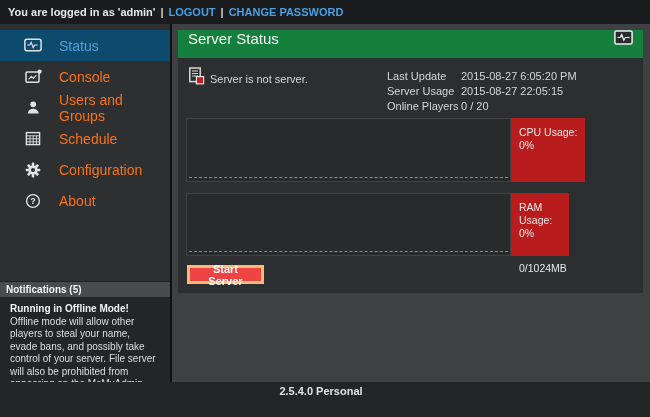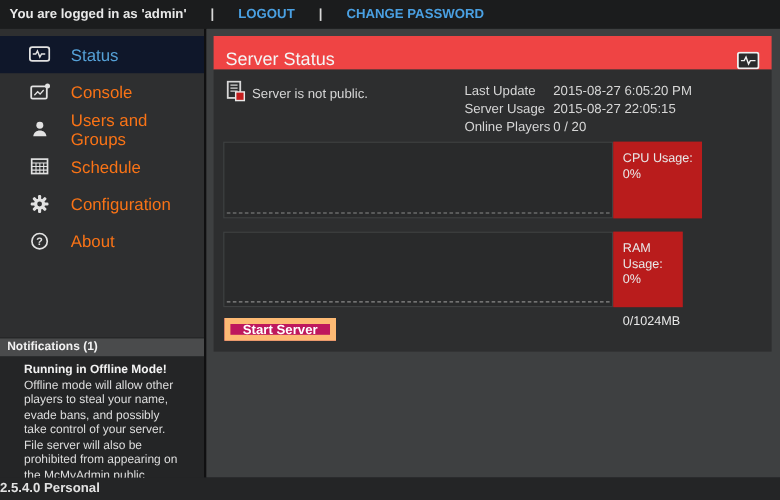--- a/index.html
+++ b/index.html
@@ -3,65 +3,65 @@
 <meta charset="utf-8">
 <style>
   html,body{margin:0;padding:0}
   body{
     width:650px;height:417px;position:relative;overflow:hidden;
     background:#1b1c1d;font-family:"Liberation Sans",sans-serif;
     -webkit-user-select:none;user-select:none;
   }
   
   .topbar{position:absolute;left:0;top:0;width:100%;height:24px;box-sizing:border-box;
-    display:flex;align-items:center;gap:20px;padding:0 8px;background:#1b1c1d;
+    display:flex;align-items:center;gap:5px;padding:0 8px;background:#1b1c1d;
     font-size:11px;font-weight:bold;color:#e8e8e8;white-space:nowrap}
   .topbar .link{color:#4aa0e2;cursor:pointer}
   .topbar .sep{color:#d8d8d8}
   
   .sidebar{position:absolute;left:0;top:24px;width:170px;height:374px;
     background:#2e2f30;border-right:2px solid #101011}
   .nav{padding-top:6px}
   .nav-item{height:31px;display:flex;align-items:center;padding-left:24px;gap:17px;
     color:#f97316;font-size:14px;cursor:pointer}
-  .nav-item.active{background:#0f172a;color:#55a0d6}
+  .nav-item.active{background:#0c4a6e;color:#55a0d6}
   .icon16{width:18px;height:17px;display:flex;align-items:center;justify-content:center;flex:0 0 18px}
   .notif-header{position:absolute;left:0;top:257px;width:100%;height:16px;box-sizing:border-box;
     background:#4a4b4c;border-top:1px solid #202122;color:#f2f2f2;
     font-size:10px;font-weight:bold;line-height:15px;padding-left:6px}
   .notif-body{position:absolute;left:0;top:273px;width:100%;bottom:0;box-sizing:border-box;
-    background:#242526;color:#dedede;font-size:10px;line-height:12.5px;padding:6px 20px}
+    background:#242526;color:#dedede;font-size:10px;line-height:12.5px;padding:6px 10px}
   .notif-title{font-weight:bold;color:#f2f2f2}
   
   .main{position:absolute;left:172px;top:24px;width:478px;height:374px;background:#3e4041}
   .header-bar{position:absolute;left:6px;top:6px;width:465px;height:28px;box-sizing:border-box;
-    background:#ef4444;display:flex;align-items:flex-end;padding:0 10px}
+    background:#15803d;display:flex;align-items:flex-start;padding:0 10px}
   .header-title{color:#f4f4f4;font-size:15px;flex:1}
   .panel{position:absolute;left:6px;top:34px;width:465px;height:235px;background:#2d2e2f}
   .notrun-icon{position:absolute;left:10px;top:9px}
   .status-msg{position:absolute;left:32px;top:15px;font-size:11px;color:#d6d6d6}
   .info{position:absolute;left:209px;top:11px;font-size:11px;color:#d6d6d6}
   .info-row{display:flex;line-height:15px}
   .info-label{width:74px}
   .chart{position:absolute;background:#292a2b;border:1px solid #3f4142;box-sizing:border-box}
   .chart-cpu{left:8px;top:60px;width:325px;height:64px}
   .chart-ram{left:8px;top:135px;width:325px;height:63px}
   .baseline{position:absolute;left:2px;right:2px;bottom:3px;border-top:1px dashed #8a8a8a}
   .usage-box{position:absolute;background:#b91c1c;color:#e8e8e8;font-size:10.5px;line-height:13px;
     padding:8px 0 0 8px;box-sizing:border-box}
   .usage-cpu{left:333px;top:60px;width:74px;height:64px}
   .usage-ram{left:333px;top:135px;width:58px;height:63px}
   .usage-detail{margin-top:22px}
-  .start-btn{position:absolute;left:9px;top:207px;width:93px;height:19px;box-sizing:border-box;
-    background:#be185d;border:5px solid #fdba74;color:#fff;font-size:11px;font-weight:bold;
+  .start-btn{position:absolute;left:9px;top:207px;width:77px;height:19px;box-sizing:border-box;
+    background:#ef4444;border:3px solid #fdba74;color:#fff;font-size:11px;font-weight:bold;
     font-family:inherit;display:flex;align-items:center;justify-content:center;cursor:pointer}
   
-  .footer{position:absolute;left:0;bottom:0;width:100%;height:19px;box-sizing:border-box;
+  .footer{position:absolute;left:0;bottom:0;width:100%;height:35px;box-sizing:border-box;
     background:#242526;color:#e2e2e2;font-size:11px;font-weight:bold;line-height:19px;
-    text-align:left;padding-right:8px}
+    text-align:center;padding-right:8px}
   svg{display:block}
 </style>
 </head>
 <body>
 
 <div class="topbar">
   <span>You are logged in as 'admin'</span>
   <span class="sep">|</span>
   <span class="link">LOGOUT</span>
   <span class="sep">|</span>
@@ -135,21 +135,21 @@
         <svg width="16" height="16" viewBox="0 0 16 16">
             <circle cx="8" cy="8" r="6.4" fill="none" stroke="#e2e2e2" stroke-width="1.4"></circle>
             <text x="8" y="11.2" font-size="9" font-weight="bold" text-anchor="middle" fill="#e2e2e2" font-family="Liberation Sans, sans-serif">?</text>
           </svg>
       </span>
       <span>About</span>
     </div>
 
   </div>
 
-  <div class="notif-header">Notifications (1)</div>
+  <div class="notif-header">Notifications (5)</div>
   <div class="notif-body">
     <div class="notif-title">Running in Offline Mode!</div>
     <div>Offline mode will allow other players to steal your name, evade bans, and possibly take control of your server. File server will also be prohibited from appearing on the McMyAdmin public server list while in offline mode.</div>
   </div>
 </div>
 
 <div class="main">
 
   <div class="header-bar">
     <span class="header-title">Server Status</span>
@@ -163,21 +163,21 @@
 
   <div class="panel">
 
     <span class="notrun-icon">
       <svg width="17" height="18" viewBox="0 0 17 18">
           <rect x="1.8" y="1" width="10.4" height="13.6" fill="none" stroke="#d8d8d8" stroke-width="1.5"></rect>
           <path d="M4 4h6M4 6.5h6M4 9h6" stroke="#d8d8d8" stroke-width="1" fill="none"></path>
           <rect x="8.4" y="9.6" width="7.2" height="7.2" fill="#c41e1e" stroke="#e8e8e8" stroke-width="1.2"></rect>
         </svg>
     </span>
-    <span class="status-msg">Server is not public.</span>
+    <span class="status-msg">Server is not server.</span>
 
     <div class="info">
       <div class="info-row">
         <span class="info-label">Last Update</span>
         <span class="info-value">2015-08-27 6:05:20 PM</span>
       </div>
       <div class="info-row">
         <span class="info-label">Server Usage</span>
         <span class="info-value">2015-08-27 22:05:15</span>
       </div>

